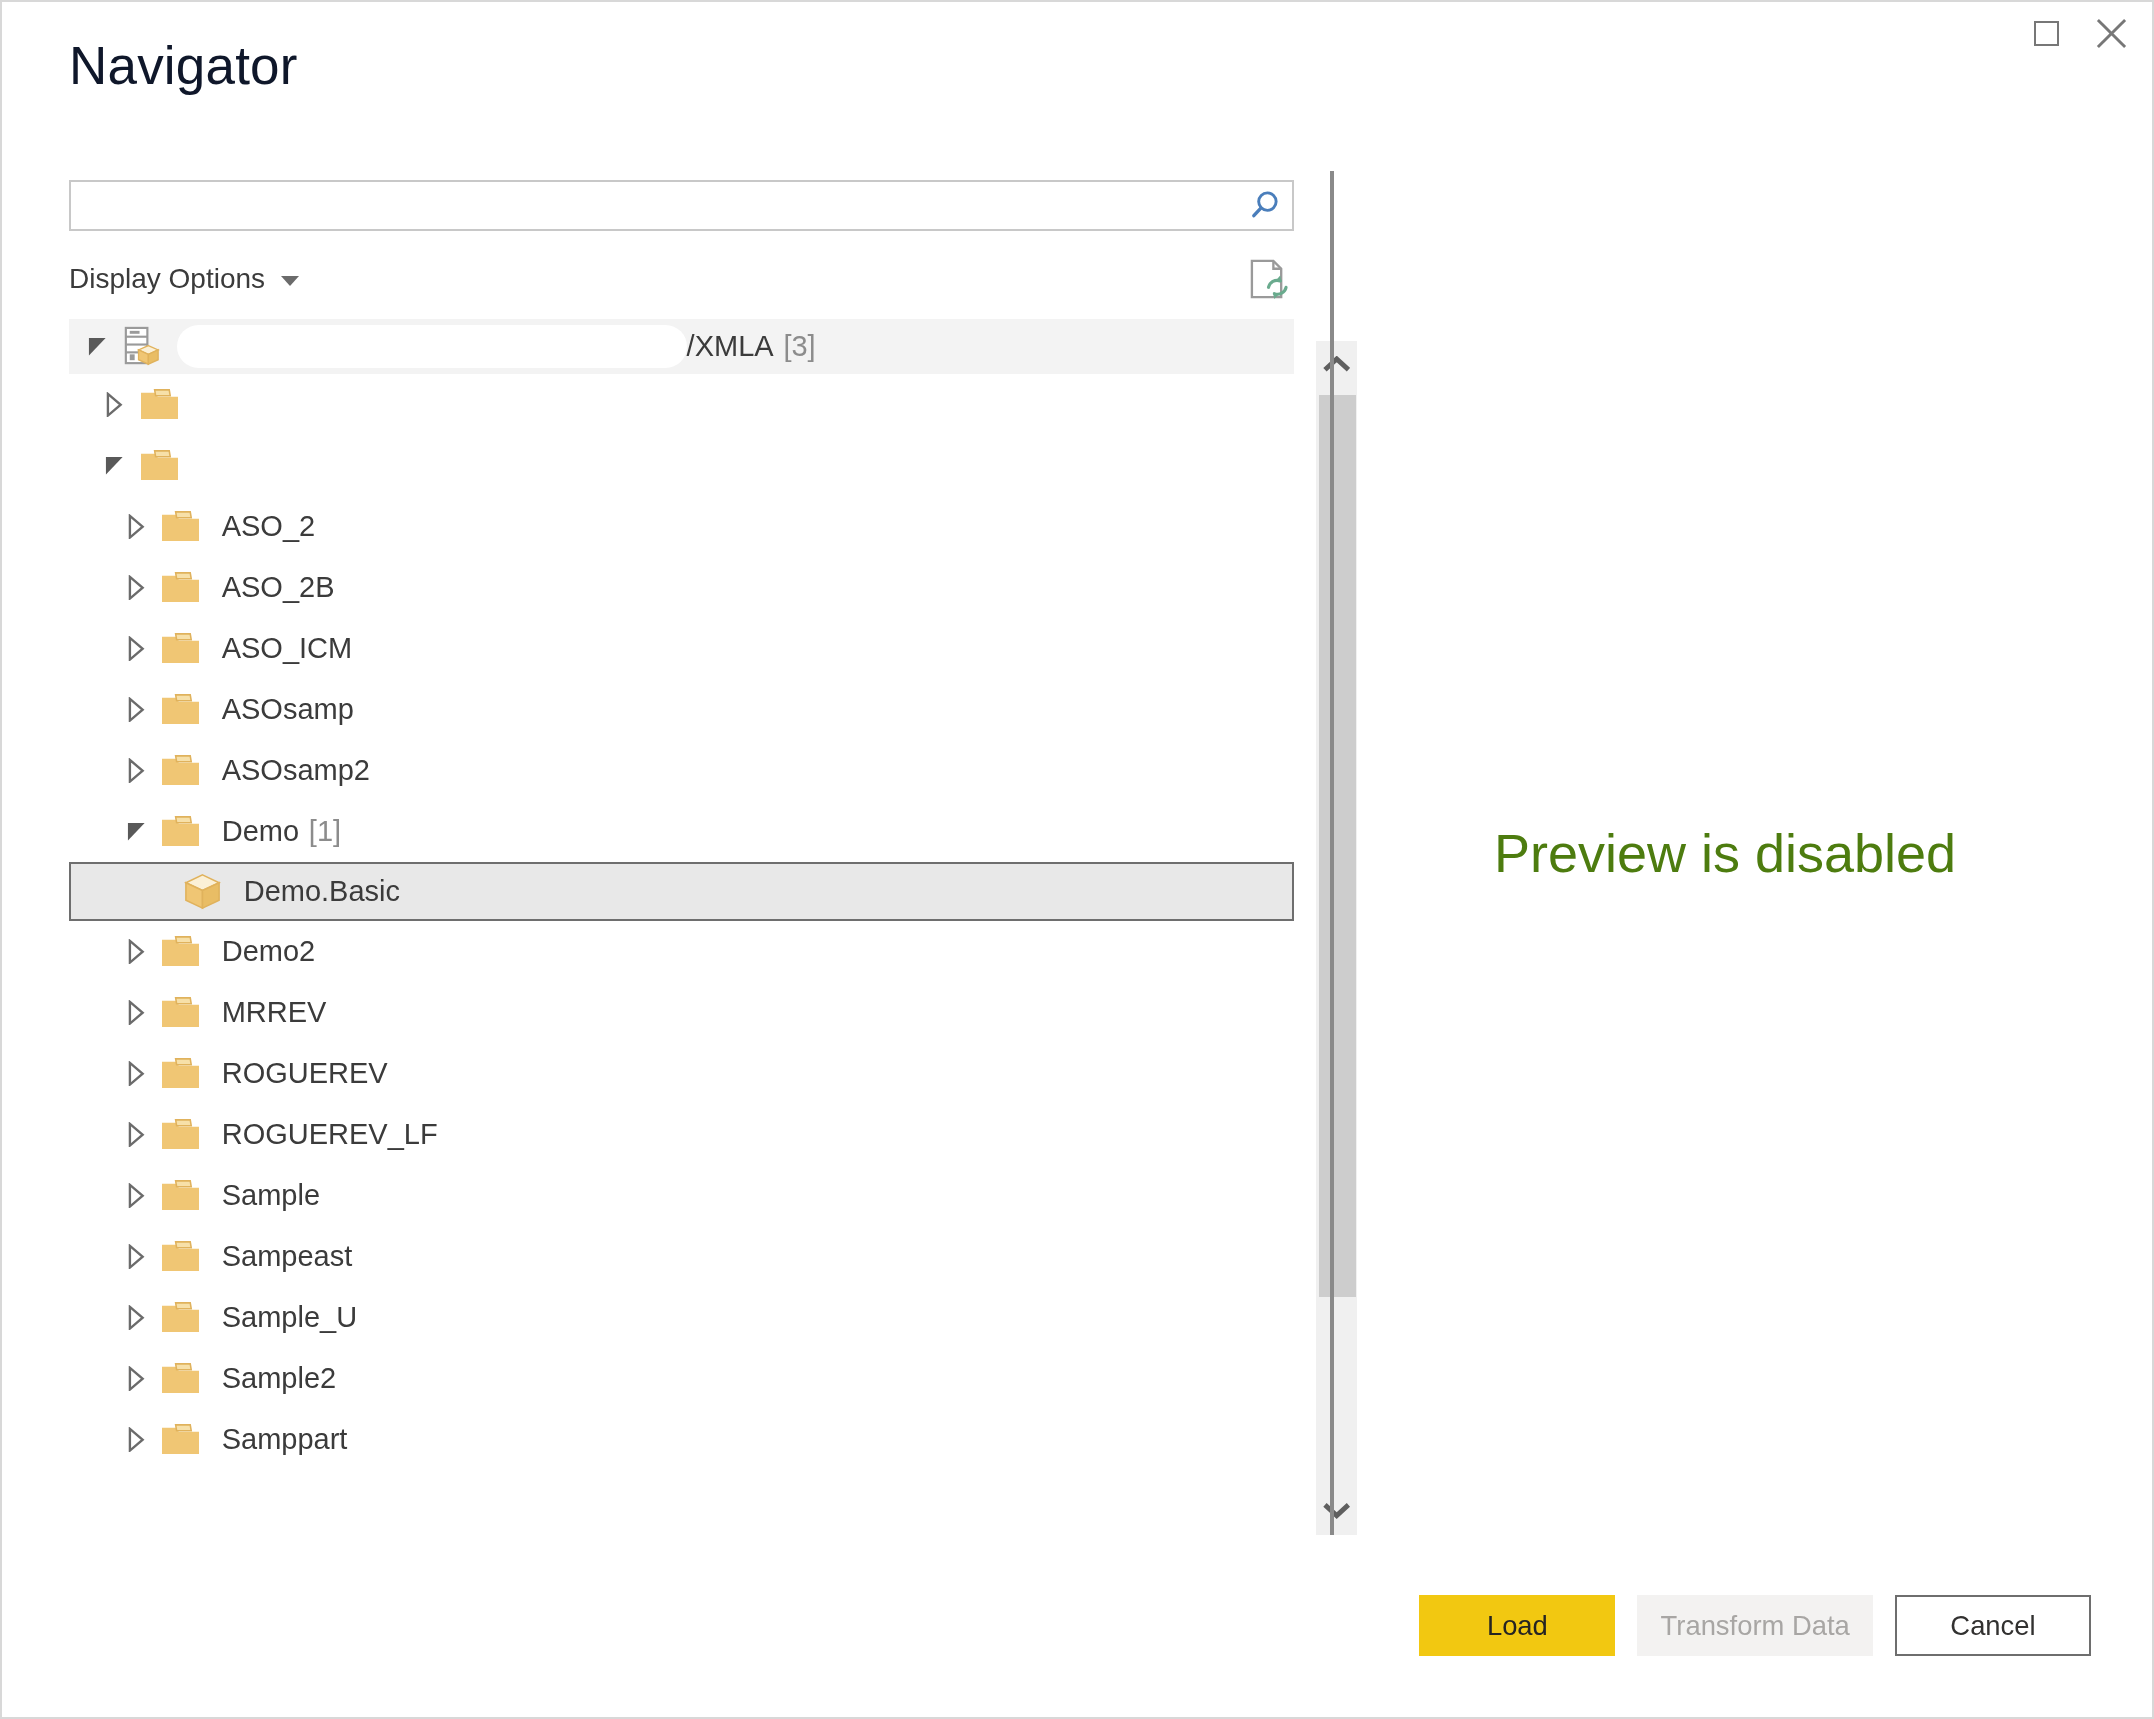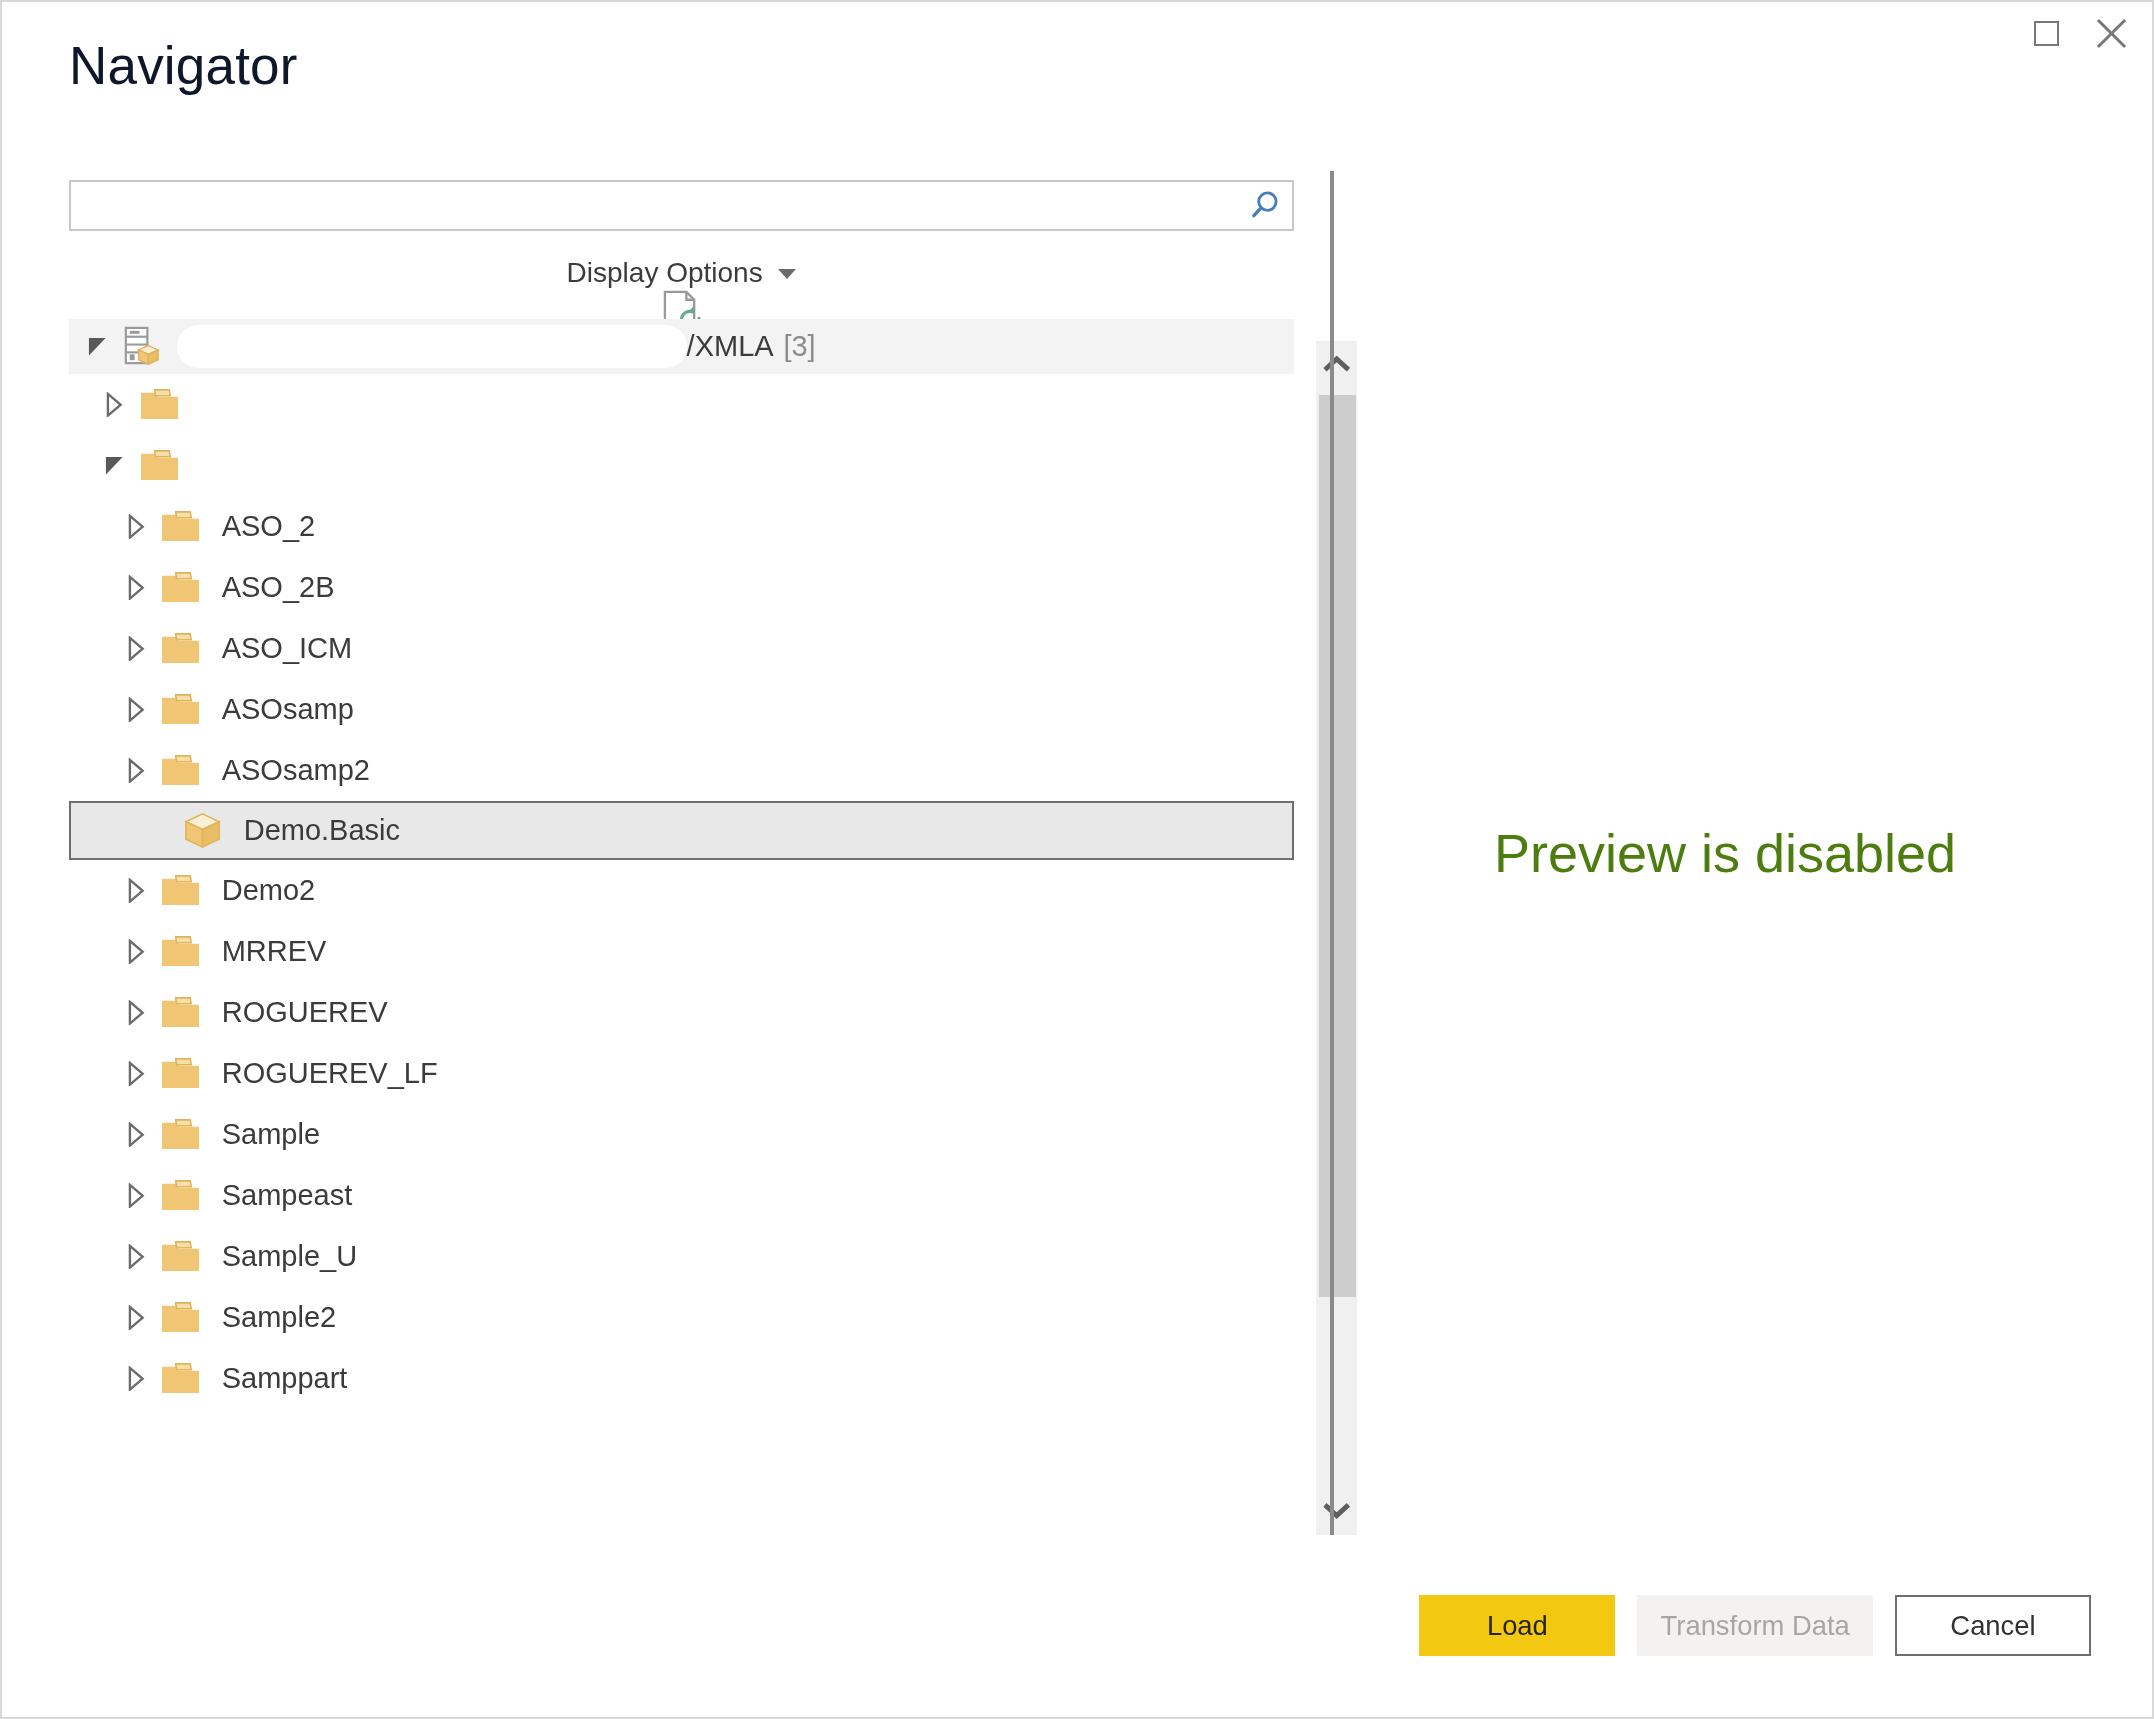--- a/index.html
+++ b/index.html
@@ -98,21 +98,20 @@
   }
 
   .options-row {
     position: relative;
     width: 1225px;
     margin-top: 25.5px;
     height: 45px;
     display: flex;
     align-items: center;
     justify-content: space-between;
-    flex-direction: column;
   }
   .display-options {
     display: flex;
     align-items: center;
     gap: 15.7px;
     cursor: default;
   }
   .display-options-label {
     font-size: 28px;
     color: #3b3b3b;
@@ -475,20 +474,36 @@
             </span>
             <span class="icon-slot">
               <svg width="43" height="37" viewBox="0 0 44 38">
                 <path d="M3 7 H17 L21 12 H41 V34 H3 Z" fill="#f0c674"></path>
                 <path d="M17 4 H32 L33 10 H18 Z" fill="#f7e0a8" stroke="#e0b25c" stroke-width="1.6"></path>
                 <path d="M3 11 H41 V34 H3 Z" fill="#f0c674"></path>
               </svg>
             </span>
             <span class="node-label">ASOsamp2</span>
           </div>
+          <div class="tree-row lvl2">
+            <span class="twisty">
+              <svg width="21.6" height="25.5" viewBox="0 0 22 26">
+                <path d="M3 4 L20 4 L3 22 Z" fill="#595959"></path>
+              </svg>
+            </span>
+            <span class="icon-slot">
+              <svg width="43" height="37" viewBox="0 0 44 38">
+                <path d="M3 7 H17 L21 12 H41 V34 H3 Z" fill="#f0c674"></path>
+                <path d="M17 4 H32 L33 10 H18 Z" fill="#f7e0a8" stroke="#e0b25c" stroke-width="1.6"></path>
+                <path d="M3 11 H41 V34 H3 Z" fill="#f0c674"></path>
+              </svg>
+            </span>
+            <span class="node-label">Demo</span>
+            <span class="node-count">[1]</span>
+          </div>
           <div class="tree-row lvl3 selected-item">
             <span class="twisty"></span>
             <span class="icon-slot">
               <svg width="41" height="41" viewBox="0 0 42 42">
                 <path d="M21 4 L38 12 L21 20 L4 12 Z" fill="#fbf0d6" stroke="#e0b25c" stroke-width="1.6"></path>
                 <path d="M4 12 L21 20 L21 38 L4 30 Z" fill="#f0c674" stroke="#e0b25c" stroke-width="1.6"></path>
                 <path d="M38 12 L21 20 L21 38 L38 30 Z" fill="#e9bd65" stroke="#e0b25c" stroke-width="1.6"></path>
               </svg>
             </span>
             <span class="node-label">Demo.Basic</span>

